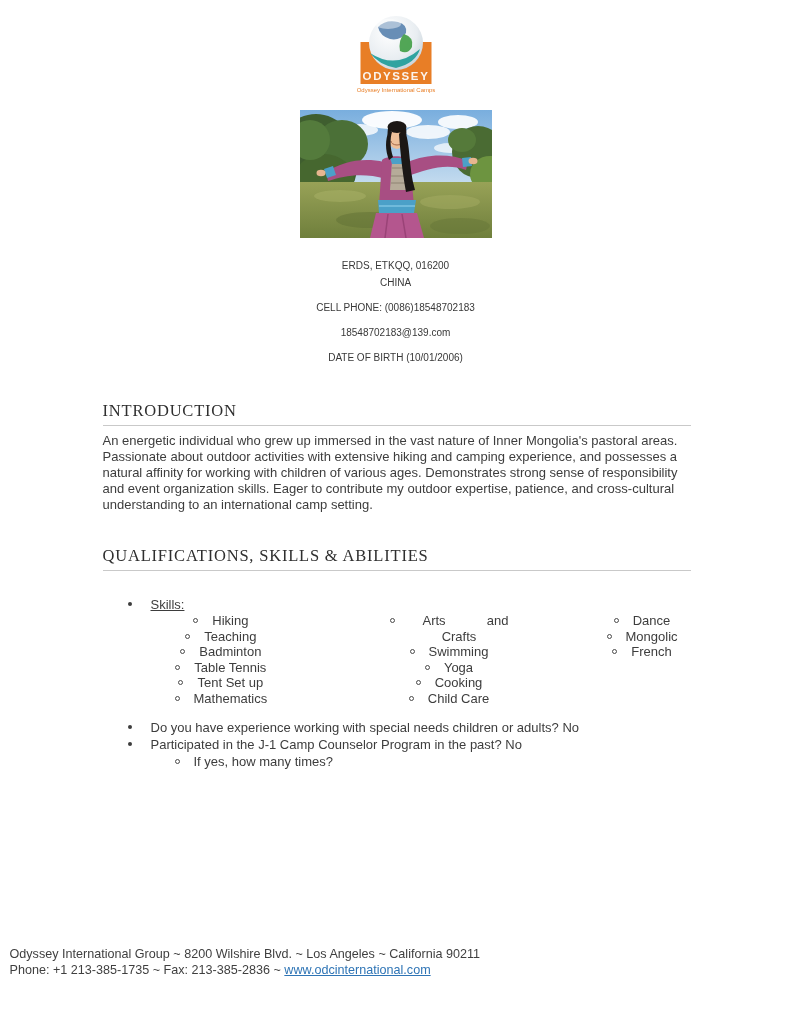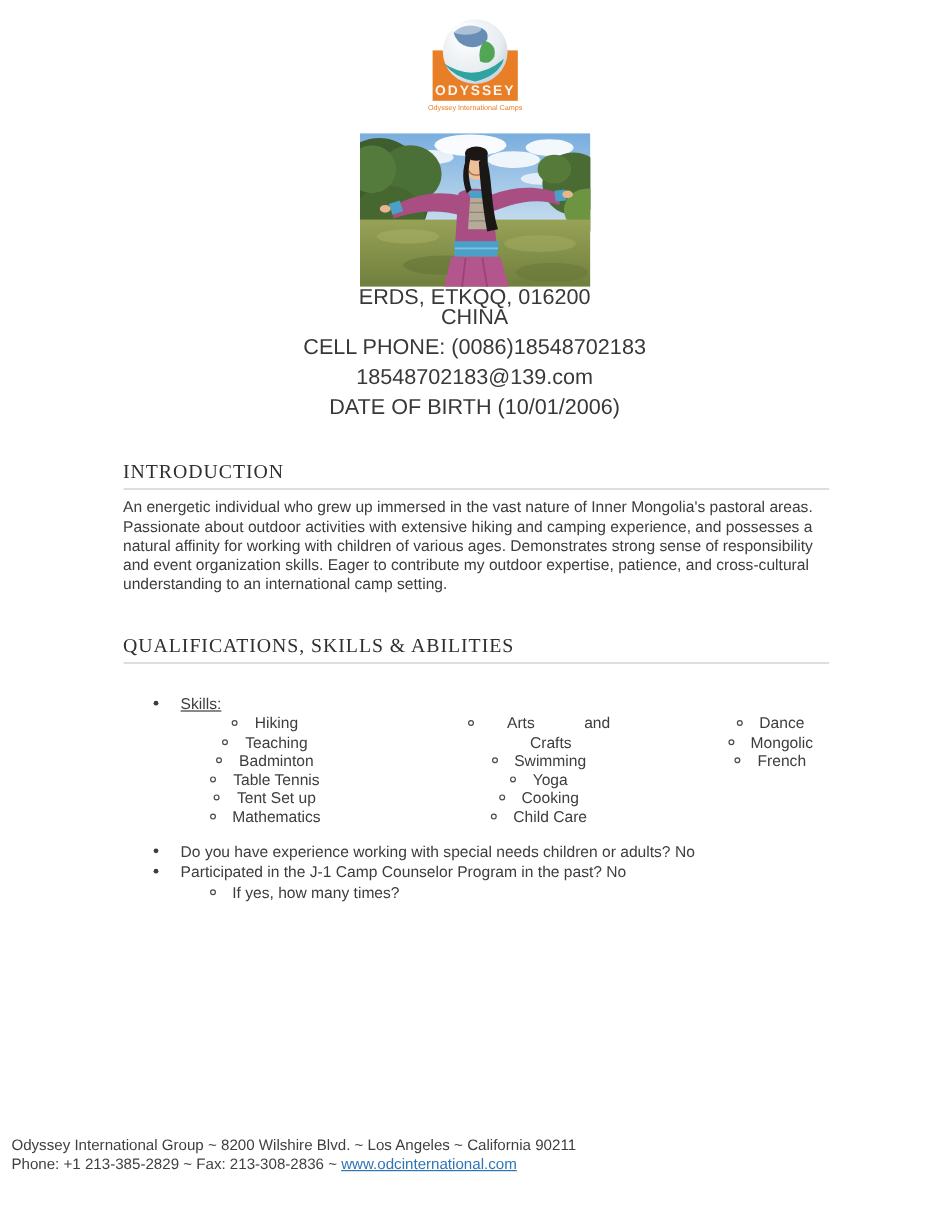--- a/index.html
+++ b/index.html
@@ -14,21 +14,21 @@
   .logo-wrap svg { display:inline-block; }
   
   .photo { margin:9px auto 0 auto; width:192px; height:128px; }
   .photo svg { display:block; }
   
   .name {
     margin-top:12px; text-align:center;
     font-family:"Liberation Serif", serif; font-weight:bold;
     font-size:21px; color:#1d1d1d; line-height:22px;
   }
-  .contact { text-align:center; font-size:18px; color:#383838; }
+  .contact { margin-top:19px; text-align:center; font-size:10px; color:#383838; }
   .contact p { line-height:17px; }
   .contact .gap { margin-top:8px; }
   
   .content { margin:0 91px 0 93px; }
   h2.section-title {
     font-family:"Liberation Serif", serif; font-weight:normal;
     font-size:16.5px; color:#2f2f2f; letter-spacing:0.8px; line-height:20px;
   }
   .content hr { border:none; border-top:1px solid #c9c9c9; margin:4px 0 0 0; }
   .intro-heading { margin-top:35px; }
@@ -241,16 +241,16 @@
       </div>
       <div class="q-sub">
         <span class="ring"></span><span class="q-text">If yes, how many times?</span>
       </div>
     </div>
 
   </div>
 
   <div class="footer">
     <p>Odyssey International Group ~ 8200 Wilshire Blvd. ~ Los Angeles ~ California 90211</p>
-    <p><span>Phone: +1 213-385-2829 ~ Fax: 213-308-2836 ~ </span><a href="#">www.odcinternational.com</a></p>
+    <p><span>Phone: +1 213-385-1735 ~ Fax: 213-385-2836 ~ </span><a href="#">www.odcinternational.com</a></p>
   </div>
 
 </div>
 
 </body></html>

